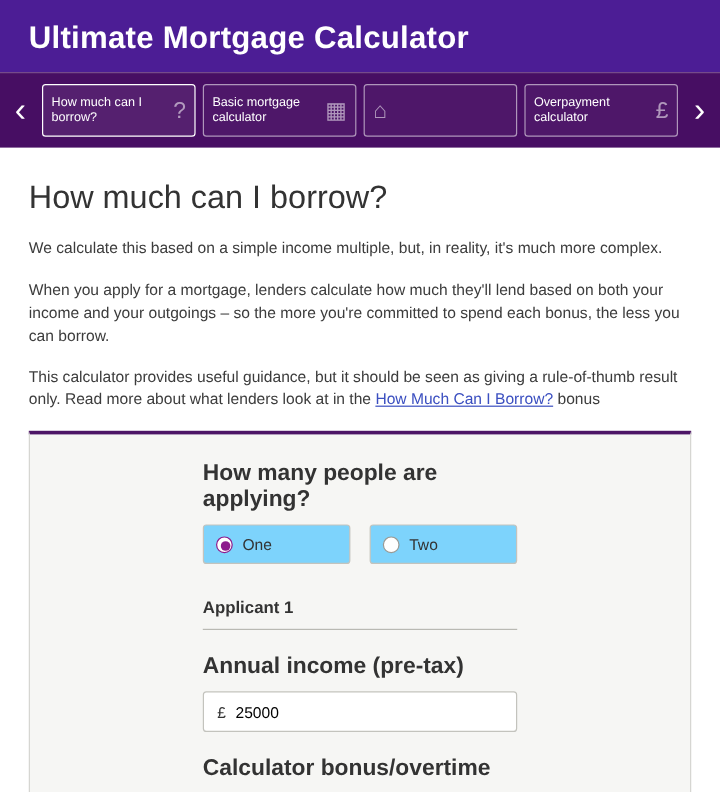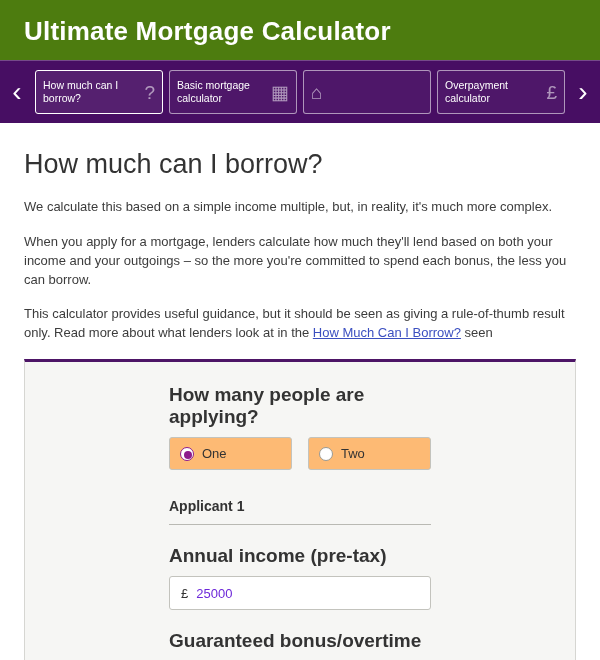--- a/index.html
+++ b/index.html
@@ -8,21 +8,21 @@
     font-family: "Liberation Sans", sans-serif;
     background: #ffffff;
     color: #333;
     width: 600px;
     height: 660px;
     overflow: hidden;
   }
 
   
   .header {
-    background: #4d7c0f;
+    background: #4c1d95;
     color: #fff;
     padding: 16px 24px 13px 24px;
   }
   .header-title {
     font-size: 26px;
     font-weight: 700;
     letter-spacing: 0.2px;
   }
   .header-sub {
     font-size: 13.5px;
@@ -111,21 +111,21 @@
   .form-col { width: 262px; margin: 0 auto; }
   .form-label {
     font-weight: 700;
     font-size: 19px;
     color: #333;
     display: block;
   }
   .radio-row { display: flex; gap: 16px; margin-top: 9px; }
   .radio-btn {
     flex: 1;
-    background: #fdba74;
+    background: #7dd3fc;
     border: 1px solid #c3c3bd;
     border-radius: 3px;
     padding: 8px 10px;
     display: flex;
     align-items: center;
     gap: 8px;
     font-size: 13px;
     color: #333;
     cursor: pointer;
   }
@@ -169,21 +169,21 @@
     font-size: 13px;
     color: #333;
     flex: none;
   }
   .input-group input {
     border: none;
     outline: none;
     flex: 1;
     min-width: 0;
     font-size: 13px;
-    color: #6d28d9;
+    color: #000000;
     font-family: "Liberation Sans", sans-serif;
     padding-right: 8px;
     background: transparent;
   }
 </style>
 </head>
 <body>
 
 <header class="header">
   <div class="header-title">Ultimate Mortgage Calculator</div>
@@ -212,21 +212,21 @@
   </div>
 
   <button class="chev">›</button>
 </nav>
 
 <main class="content">
   <h1 class="page-title">How much can I borrow?</h1>
 
   <p>We calculate this based on a simple income multiple, but, in reality, it's much more complex.</p>
   <p>When you apply for a mortgage, lenders calculate how much they'll lend based on both your income and your outgoings – so the more you're committed to spend each bonus, the less you can borrow.</p>
-  <p><span>This calculator provides useful guidance, but it should be seen as giving a rule-of-thumb result only. Read more about what lenders look at in the </span><a href="#">How Much Can I Borrow?</a><span> seen</span></p>
+  <p><span>This calculator provides useful guidance, but it should be seen as giving a rule-of-thumb result only. Read more about what lenders look at in the </span><a href="#">How Much Can I Borrow?</a><span> bonus</span></p>
 
   <section class="form-box">
     <div class="form-col">
 
       <span class="form-label">How many people are applying?</span>
 
       <div class="radio-row">
         <div class="radio-btn selected">
           <span class="radio-circle"></span>
           <span>One</span>
@@ -238,21 +238,21 @@
       </div>
 
       <div class="section-title">Applicant 1</div>
 
       <span class="form-label field-label">Annual income (pre-tax)</span>
       <div class="input-group">
         <span class="currency">£</span>
         <input type="text" value="25000" style="">
       </div>
 
-      <span class="form-label field-label">Guaranteed bonus/overtime</span>
+      <span class="form-label field-label">Calculator bonus/overtime</span>
       <div class="input-group">
         <span class="currency">£</span>
         <input type="text" value="" style="">
       </div>
 
     </div>
   </section>
 </main>
 
 </body></html>

